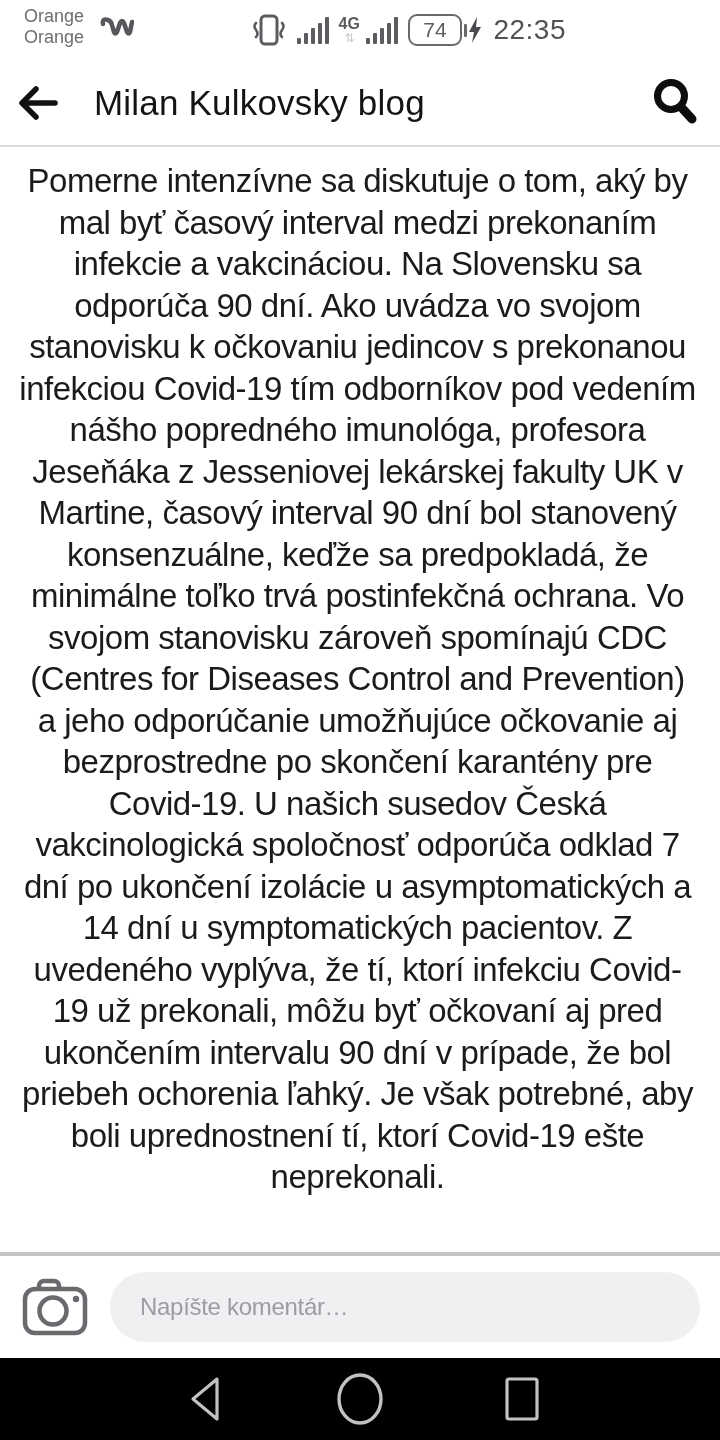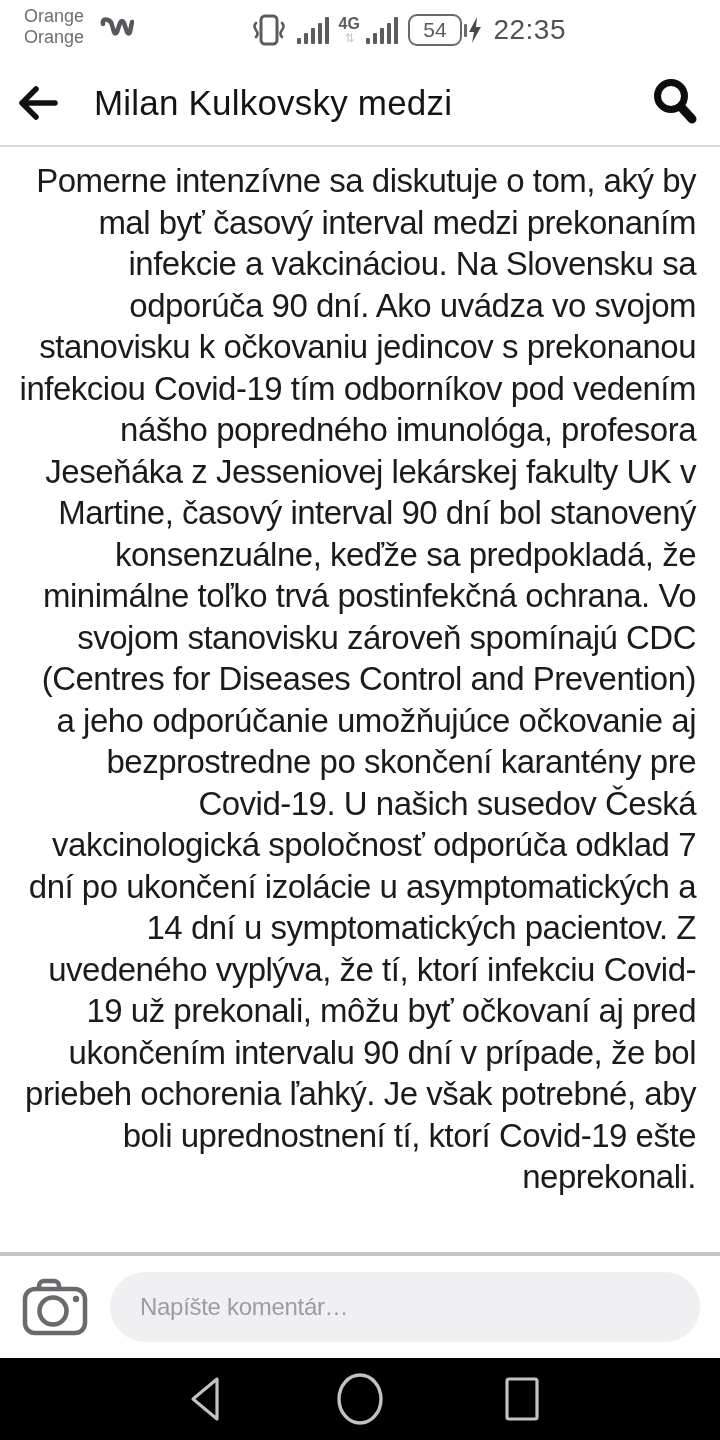--- a/index.html
+++ b/index.html
@@ -32,21 +32,21 @@
             display:flex; align-items:center; }
   .back-btn { width:76px; height:87px; display:flex; align-items:center; justify-content:center; }
   .h-title { font-size:35px; color:#141414; letter-spacing:0.2px; margin-left:18px; flex:1;
              white-space:nowrap; overflow:hidden; }
   .search-btn { width:90px; height:87px; display:flex; align-items:center; justify-content:center; }
 
   
   .content { position:absolute; top:149px; left:0; width:720px; height:1103px;
              overflow:hidden; background:#fff; }
   .post-text { padding:11px 24px 0 19px; font-size:33px; line-height:41.5px;
-               letter-spacing:-0.5px; color:#1b1b1d; text-align:right; }
+               letter-spacing:-0.5px; color:#1b1b1d; text-align:center; }
   .content-divider { position:absolute; top:1252px; left:0; width:720px; height:4px;
                      background:#c5c5c9; }
 
   
   .comment-bar { position:absolute; top:1256px; left:0; width:720px; height:102px;
                  background:#fff; display:flex; align-items:center; }
   .cam-btn { width:110px; display:flex; align-items:center; justify-content:center; }
   .pill { flex:1; height:70px; margin-right:20px; background:#f0f0f2; border-radius:35px;
           display:flex; align-items:center; padding:0 24px 0 30px; }
   .pill input { flex:1; border:none; outline:none; background:transparent;
@@ -103,38 +103,38 @@
         <span class="net-sub">⇅</span>
       </span>
       <span class="bars">
         <i style="height:6px"></i>
           <i style="height:11px"></i>
           <i style="height:16px"></i>
           <i style="height:21px"></i>
           <i style="height:27px"></i>
       </span>
       <span class="battery">
-        <span class="batt-body">54</span>
+        <span class="batt-body">74</span>
         <span class="batt-nub"></span>
         <svg width="16" height="28" viewBox="0 0 16 28">
           <polygon points="10,1 2,16 7,16 5,27 14,11 9,11" fill="#4a4a4e"></polygon>
         </svg>
       </span>
       <span class="clock">22:35</span>
     </div>
   </div>
 
   <div class="header">
     <div class="back-btn">
       <svg width="42" height="34" viewBox="0 0 42 34">
         <path d="M19 3 L5 17 L19 31" fill="none" stroke="#111" stroke-width="5.5" stroke-linecap="round" stroke-linejoin="round"></path>
         <line x1="6" y1="17" x2="38" y2="17" stroke="#111" stroke-width="5.5" stroke-linecap="round"></line>
       </svg>
     </div>
-    <div class="h-title">Milan Kulkovsky medzi</div>
+    <div class="h-title">Milan Kulkovsky blog</div>
     <div class="search-btn">
       <svg width="50" height="52" viewBox="0 0 50 52">
         <circle cx="21" cy="19" r="13.5" fill="none" stroke="#0d0d0d" stroke-width="7"></circle>
         <line x1="31" y1="30" x2="42" y2="42" stroke="#0d0d0d" stroke-width="9" stroke-linecap="round"></line>
       </svg>
     </div>
   </div>
 
   <div class="content">
     <div class="post-text">Pomerne intenzívne sa diskutuje o tom, aký by mal byť časový interval medzi prekonaním infekcie a vakcináciou. Na Slovensku sa odporúča 90 dní. Ako uvádza vo svojom stanovisku k očkovaniu jedincov s prekonanou infekciou Covid-19 tím odborníkov pod vedením nášho popredného imunológa, profesora Jeseňáka z Jesseniovej lekárskej fakulty UK v Martine, časový interval 90 dní bol stanovený konsenzuálne, keďže sa predpokladá, že minimálne toľko trvá postinfekčná ochrana. Vo svojom stanovisku zároveň spomínajú CDC (Centres for Diseases Control and Prevention) a jeho odporúčanie umožňujúce očkovanie aj bezprostredne po skončení karantény pre Covid-19. U našich susedov Česká vakcinologická spoločnosť odporúča odklad 7 dní po ukončení izolácie u asymptomatických a 14 dní u symptomatických pacientov. Z uvedeného vyplýva, že tí, ktorí infekciu Covid-19 už prekonali, môžu byť očkovaní aj pred ukončením intervalu 90 dní v prípade, že bol priebeh ochorenia ľahký. Je však potrebné, aby boli uprednostnení tí, ktorí Covid-19 ešte neprekonali.</div>

